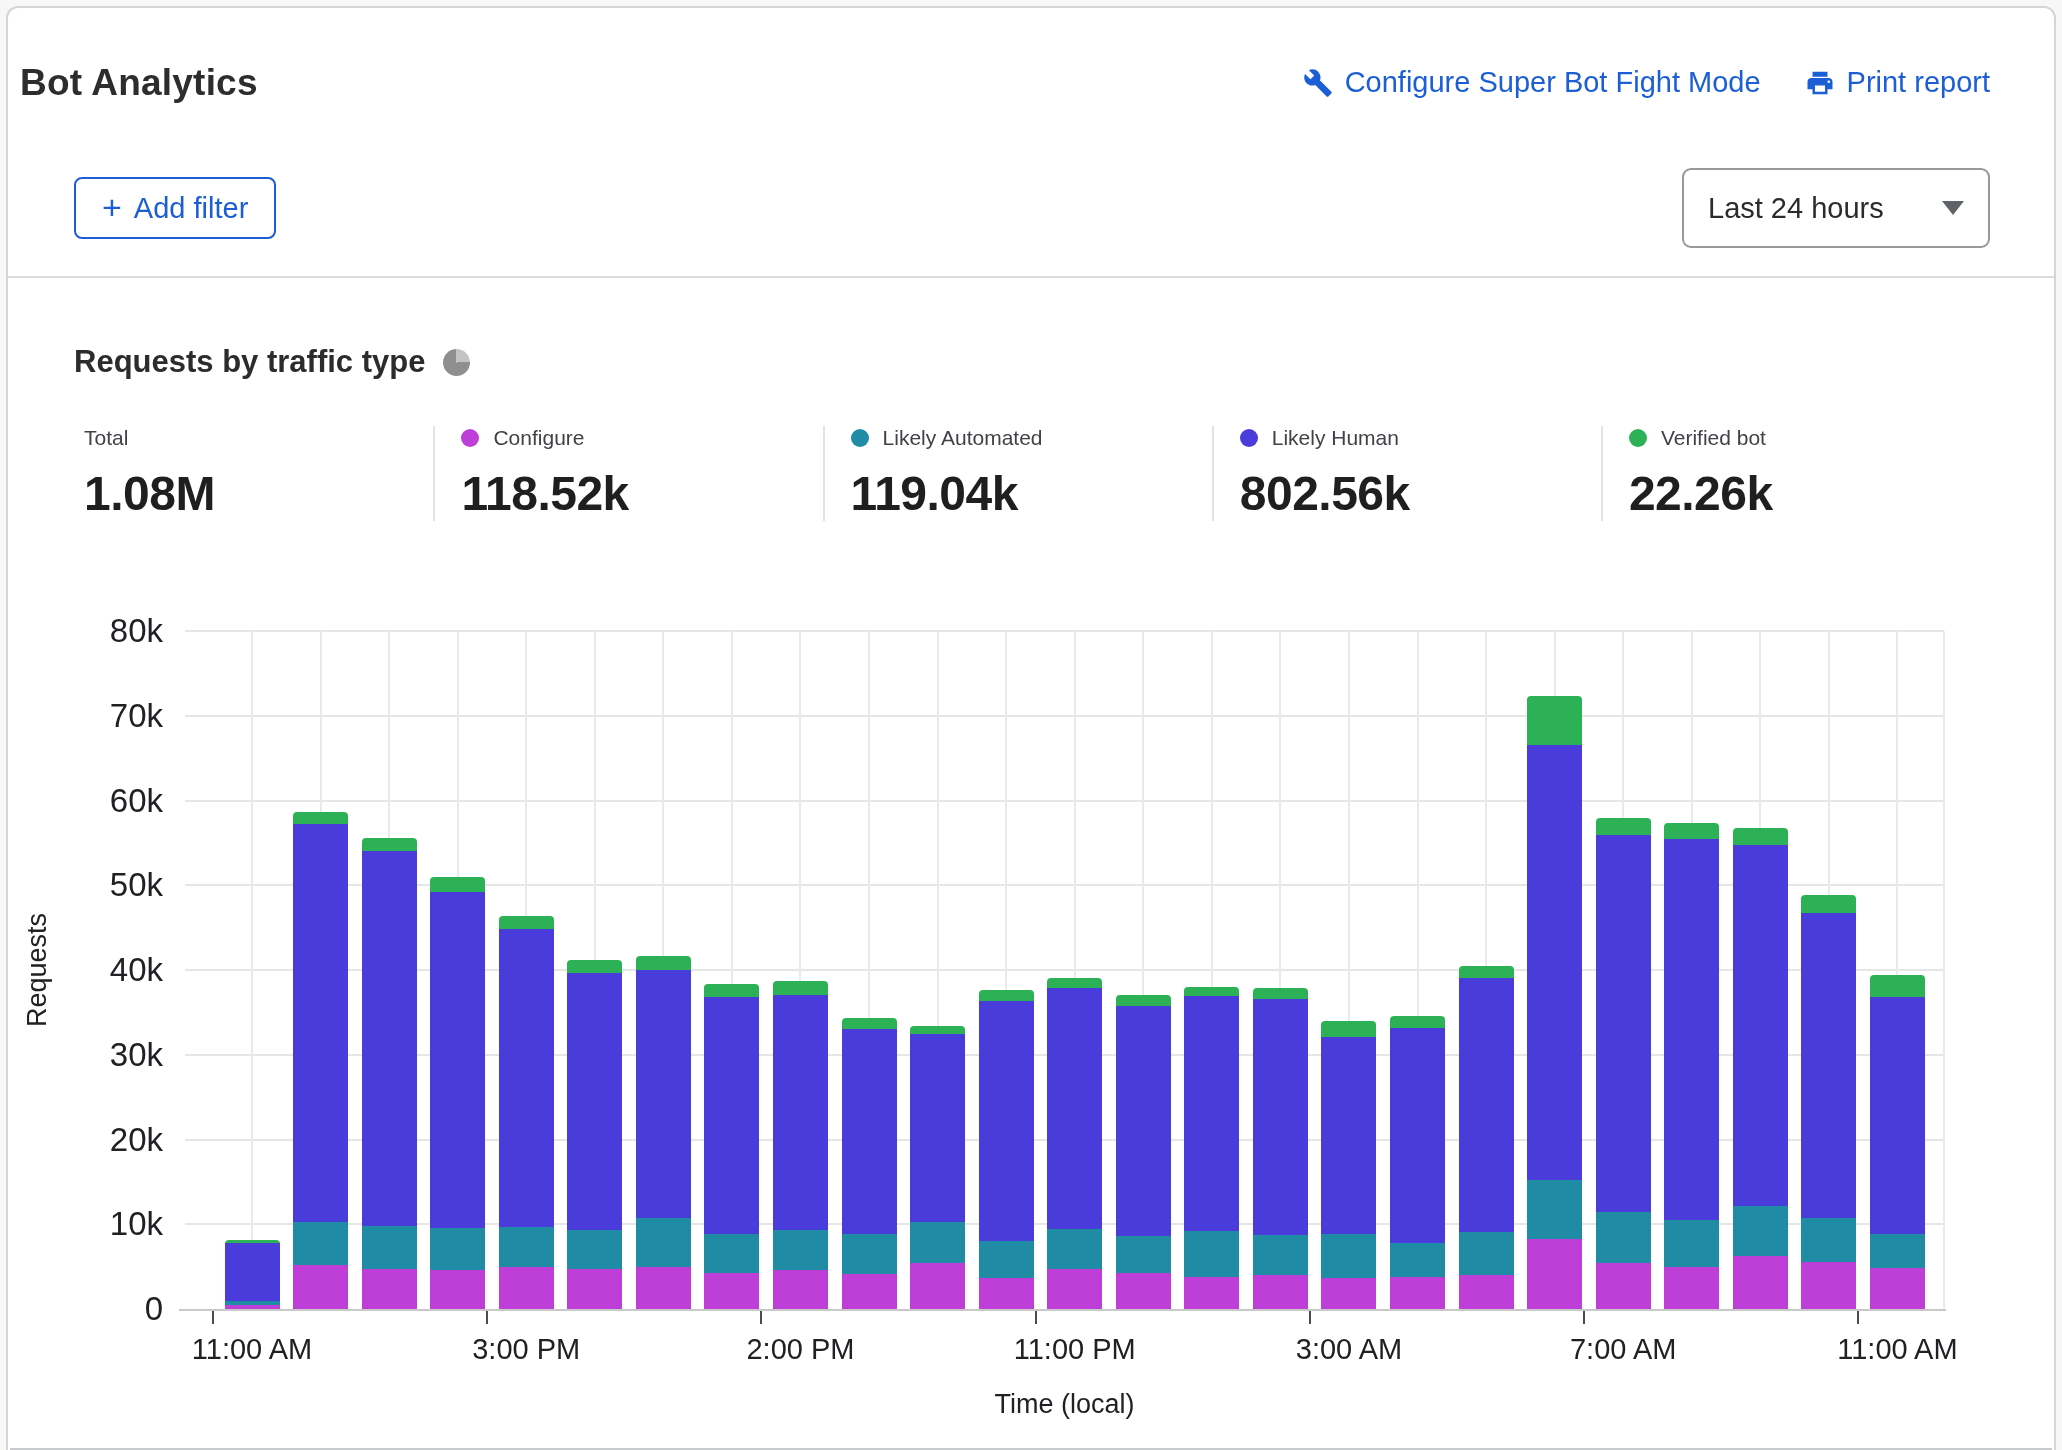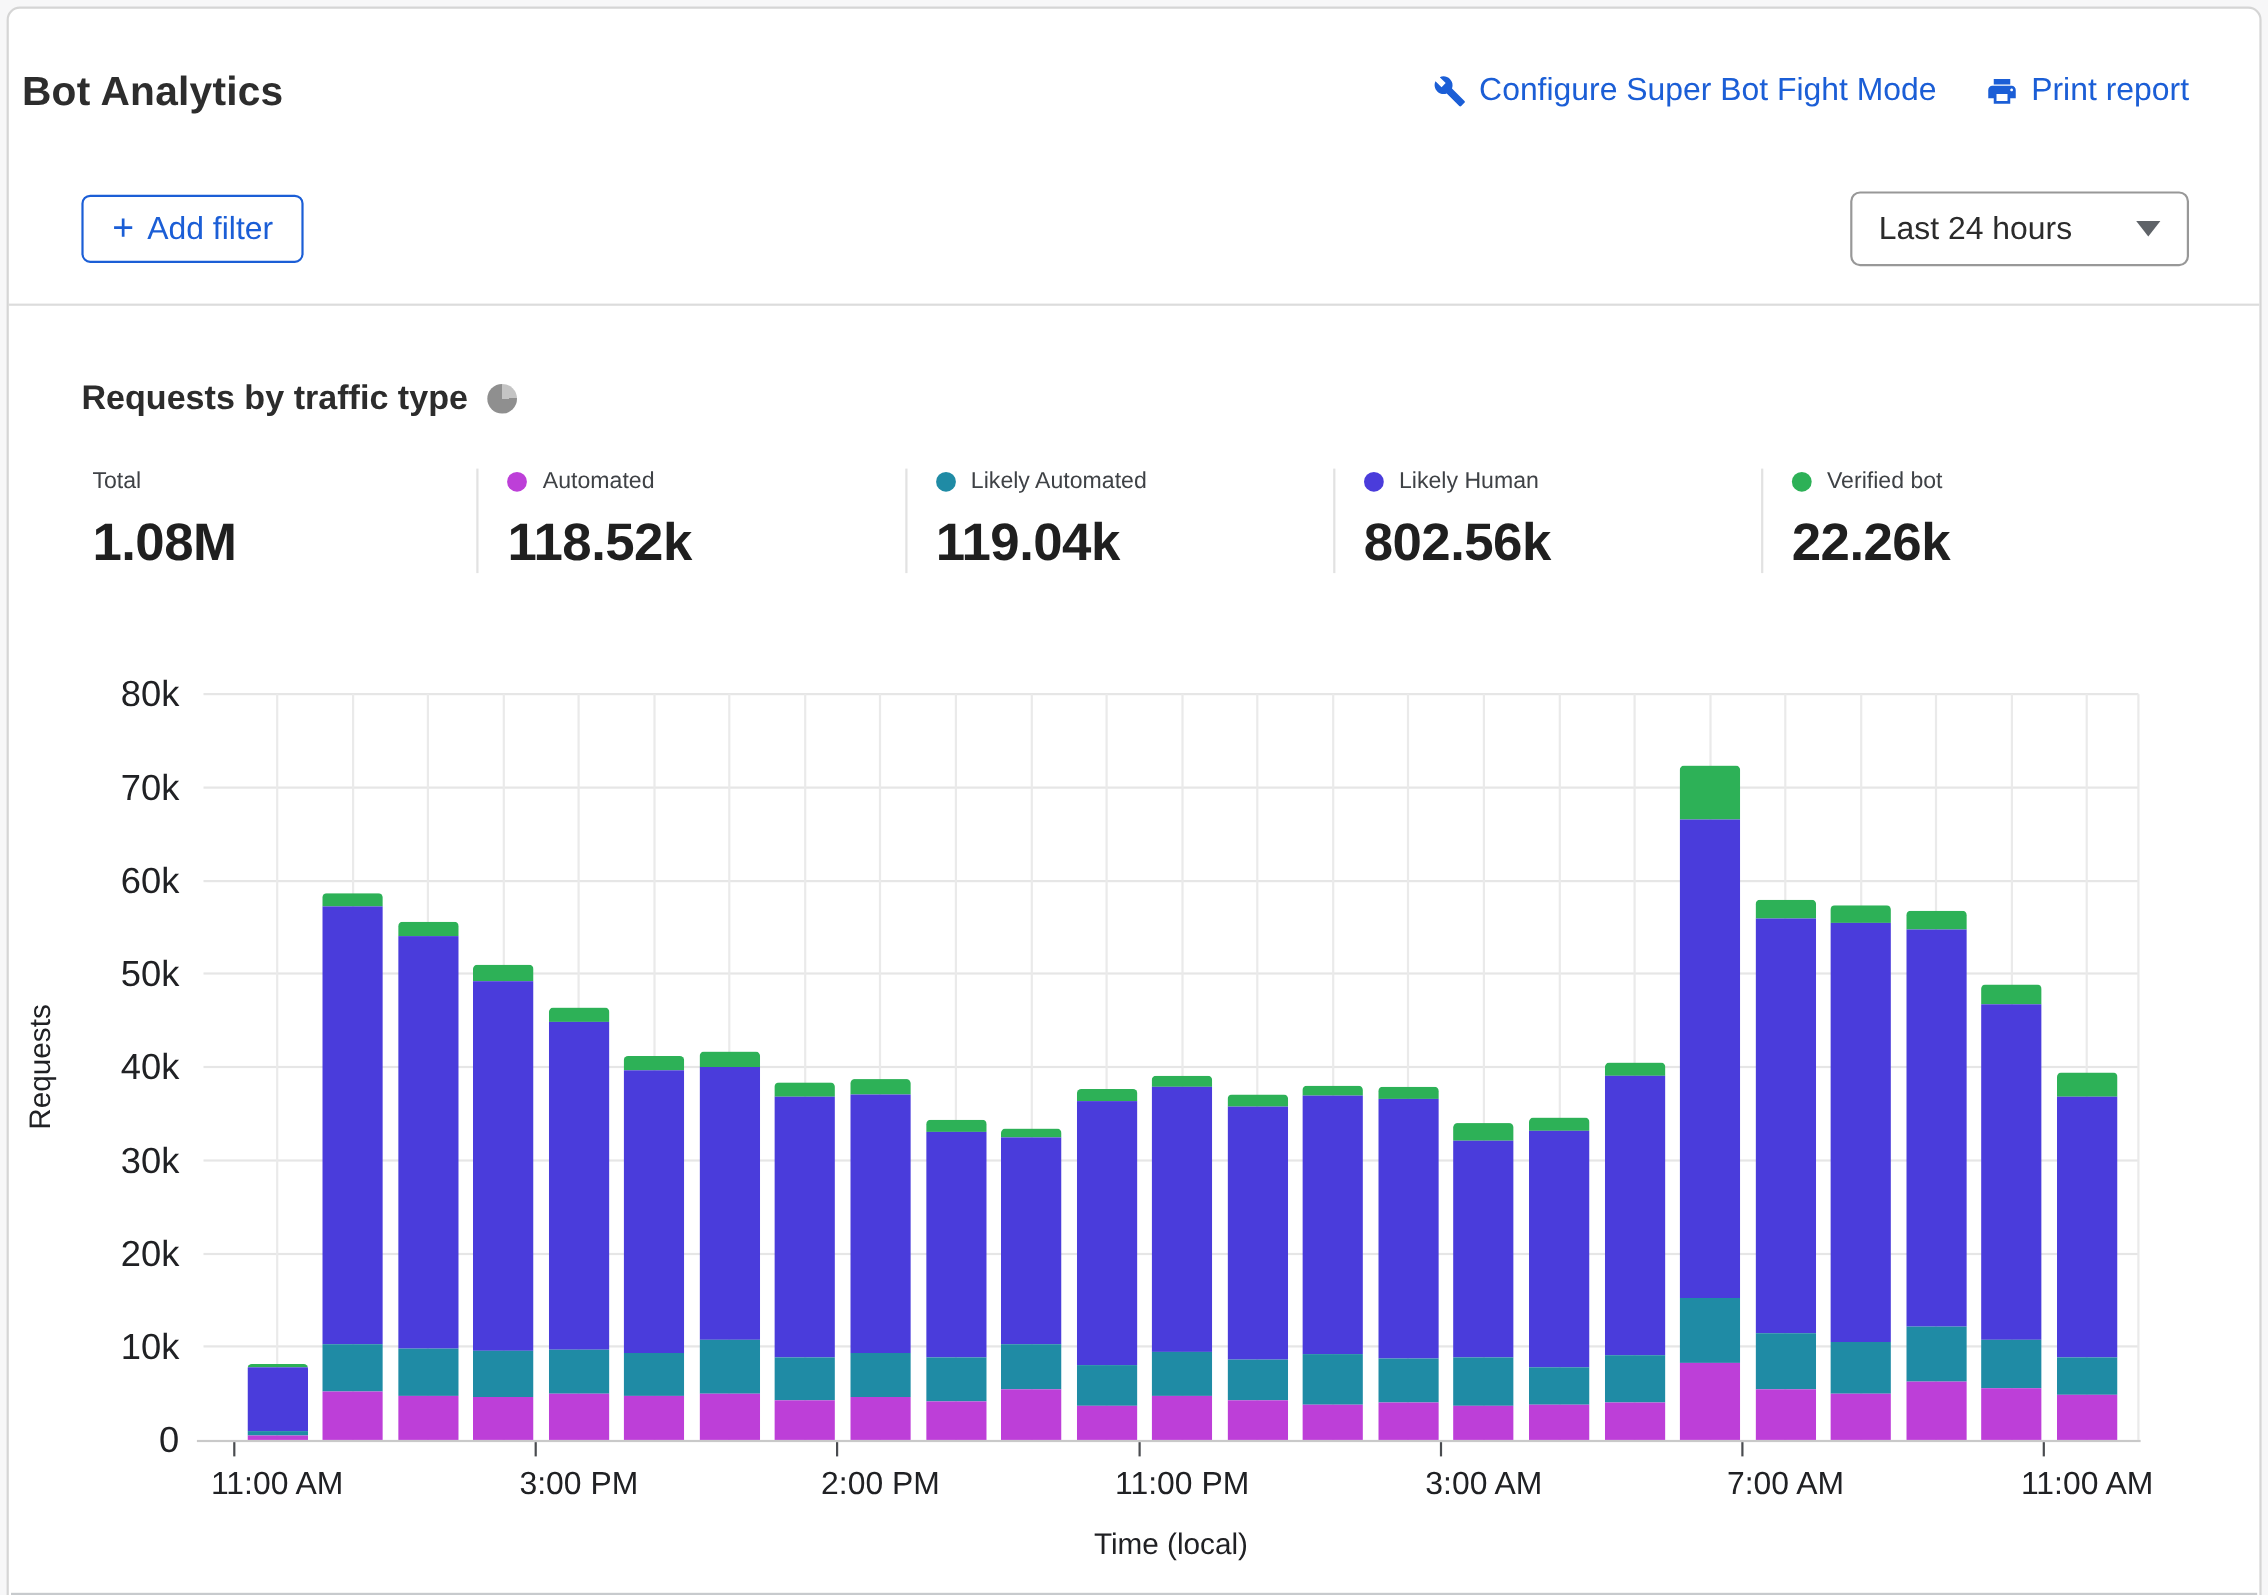--- a/index.html
+++ b/index.html
@@ -10,21 +10,21 @@
   
   .header-row { display:flex; justify-content:space-between; align-items:flex-start; padding-top:54px;padding-left:12px; }
   .page-title { font-size:37px; font-weight:700; color:#2d2d2d; letter-spacing:0.2px; }
   .links { display:flex; gap:44px; margin-top:4px; }
   .hlink { display:flex; align-items:center; gap:12px; color:#1b5ed6; font-size:29px; cursor:pointer; }
   .hlink svg { width:30px; height:30px; fill:#1b5ed6; }
 
   .controls-row { display:flex; justify-content:space-between; align-items:center; margin-top:70px; height:68px; }
   .add-filter { display:inline-flex; align-items:center; gap:12px; height:62px; padding:0 26px; border:2px solid #1b5ed6; border-radius:8px; background:#fff; color:#1b5ed6; font-size:29px; cursor:pointer; font-family:inherit; }
   .plus { font-size:34px; font-weight:400; line-height:1; margin-top:-3px; }
-  .dropdown { width:308px; height:68px; border:2px solid #989898; border-radius:9px; background:#fff; display:flex; align-items:center; justify-content:space-between; padding:0 24px; cursor:pointer; }
+  .dropdown { width:308px; height:80px; border:2px solid #989898; border-radius:9px; background:#fff; display:flex; align-items:center; justify-content:space-between; padding:0 24px; cursor:pointer; }
   .dropdown-label { font-size:29px; color:#2b2b2b; }
   .caret { width:0; height:0; border-left:11px solid transparent; border-right:11px solid transparent; border-top:14px solid #5f6368; }
 
   .divider { margin-top:34px; border-top:2px solid #dcdcdc; }
 
   .section-title-row { display:flex; align-items:center; gap:18px; margin-top:66px; }
   .section-title { font-size:31px; font-weight:700; color:#2c2c2c; }
   .pie-icon { width:27px; height:27px; border-radius:50%; background:conic-gradient(from 0deg, #c4c4c4 0deg 88deg, #8f8f8f 88deg 360deg); }
 
   
@@ -96,21 +96,21 @@
   <div class="stats-row pad">
       <div class="stat">
         <div class="stat-label">
           <span>Total</span>
         </div>
         <div class="stat-value">1.08M</div>
       </div>
       <div class="stat">
         <div class="stat-label">
           <span class="dot" style="background: rgb(189, 63, 216);"></span>
-          <span>Automated</span>
+          <span>Configure</span>
         </div>
         <div class="stat-value">118.52k</div>
       </div>
       <div class="stat">
         <div class="stat-label">
           <span class="dot" style="background: rgb(31, 139, 165);"></span>
           <span>Likely Automated</span>
         </div>
         <div class="stat-value">119.04k</div>
       </div>

